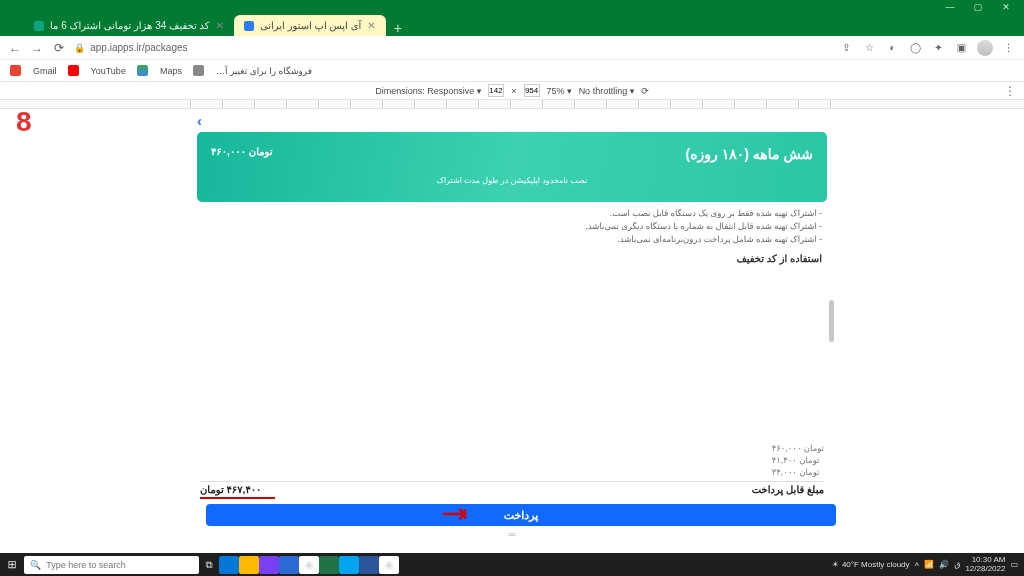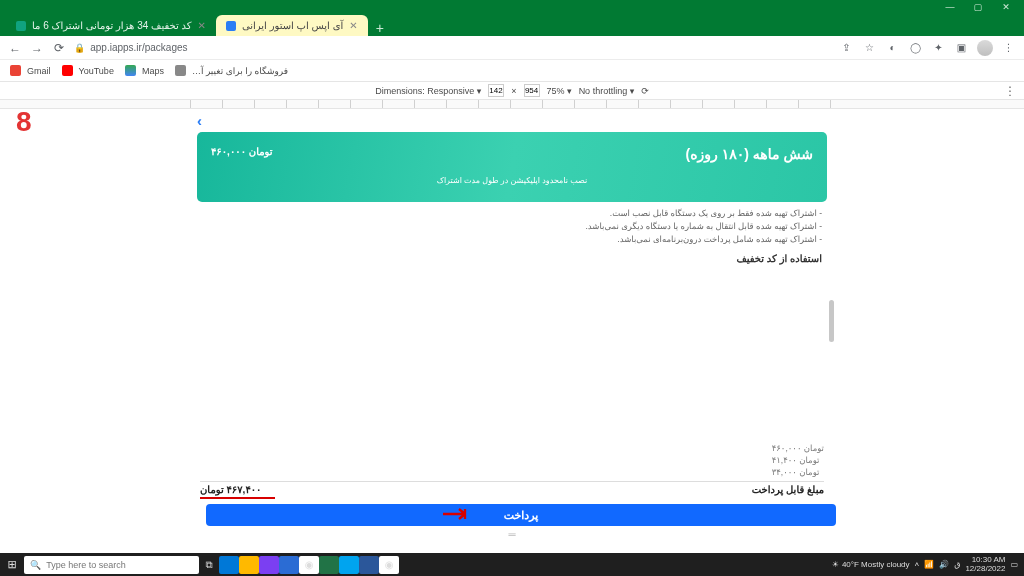--- a/index.html
+++ b/index.html
@@ -1,34 +1,34 @@
 <!DOCTYPE html>
 <html><head>
 <meta charset="utf-8">
 <style>
   *{box-sizing:border-box;margin:0;padding:0;font-family:Tahoma,Arial,sans-serif}
   body{width:1024px;height:576px;overflow:hidden;background:#fff;position:relative}
   .titlebar{height:13px;background:#017a33;display:flex;align-items:center;justify-content:flex-end;padding-right:4px}
   .winbtn{width:28px;height:13px;display:flex;align-items:center;justify-content:center;color:#cfe8d7;font-size:9px}
-  .tabbar{height:23px;background:#017a33;display:flex;align-items:flex-end;padding-left:6px}
+  .tabbar{height:23px;background:#017a33;display:flex;align-items:flex-end;padding-left:24px}
   .tab{height:21px;display:flex;align-items:center;padding:0 10px;font-size:10px;border-radius:6px 6px 0 0;gap:6px}
   .tab.inactive{color:#e5f3ea}
   .tab.active{background:#fef9c3;color:#444}
   .tabico{width:10px;height:10px;border-radius:2px;display:inline-block}
   .tabx{font-size:10px;color:#888}
   .newtab{color:#c9e7d3;font-size:14px;padding:0 8px}
   .addrbar{height:24px;background:#fff;display:flex;align-items:center;gap:8px;padding:0 8px;border-bottom:1px solid #ececec}
   .navico{width:14px;color:#5f6368;font-size:12px;text-align:center}
   .url{flex:0 0 auto;display:flex;align-items:center;gap:5px;font-size:10px;color:#5f6368}
   .url .lock{font-size:9px}
   .addrbar .sp{flex:1}
   .exti{width:15px;height:15px;border-radius:3px;font-size:10px;color:#5f6368;display:flex;align-items:center;justify-content:center}
   .avatar{width:16px;height:16px;border-radius:50%;background:linear-gradient(#dadada,#bfbfbf)}
   .bookbar{height:22px;background:#fff;display:flex;align-items:center;gap:11px;padding:0 10px;font-size:9px;color:#4b4b4b;border-bottom:1px solid #e5e5e5}
-  .bm{display:flex;align-items:center;gap:6px}
+  .bm{display:flex;align-items:center;gap:12px}
   .bmico{width:11px;height:11px;border-radius:2px}
   .devbar{height:18px;background:#fff;display:flex;align-items:center;justify-content:center;gap:7px;font-size:9px;color:#4b4b4b;border-bottom:1px solid #e5e5e5;position:relative}
   .devsel{display:flex;align-items:center;gap:2px}
   .devinput{width:16px;height:13px;border:1px solid #ccc;font-size:8px;text-align:center}
   .devmore{position:absolute;right:8px;font-size:12px;color:#666}
   .ruler{height:9px;background:#fafafa;border-bottom:1px solid #e5e5e5;position:relative}
   .ruler::before{content:"";position:absolute;left:190px;right:190px;top:0;bottom:0;background:repeating-linear-gradient(90deg,#d0d0d0 0,#d0d0d0 1px,transparent 1px,transparent 32px)}
   .page{position:absolute;left:190px;right:190px;top:109px;bottom:23px;background:#fff}
   .back{color:#2a7df5;font-size:15px;font-weight:bold;padding:3px 7px}
   .banner{margin:0 7px;height:70px;background:linear-gradient(100deg,#17b79b,#3bd1b1 50%,#2bc6a6);border-radius:5px;position:relative;color:#fff}

